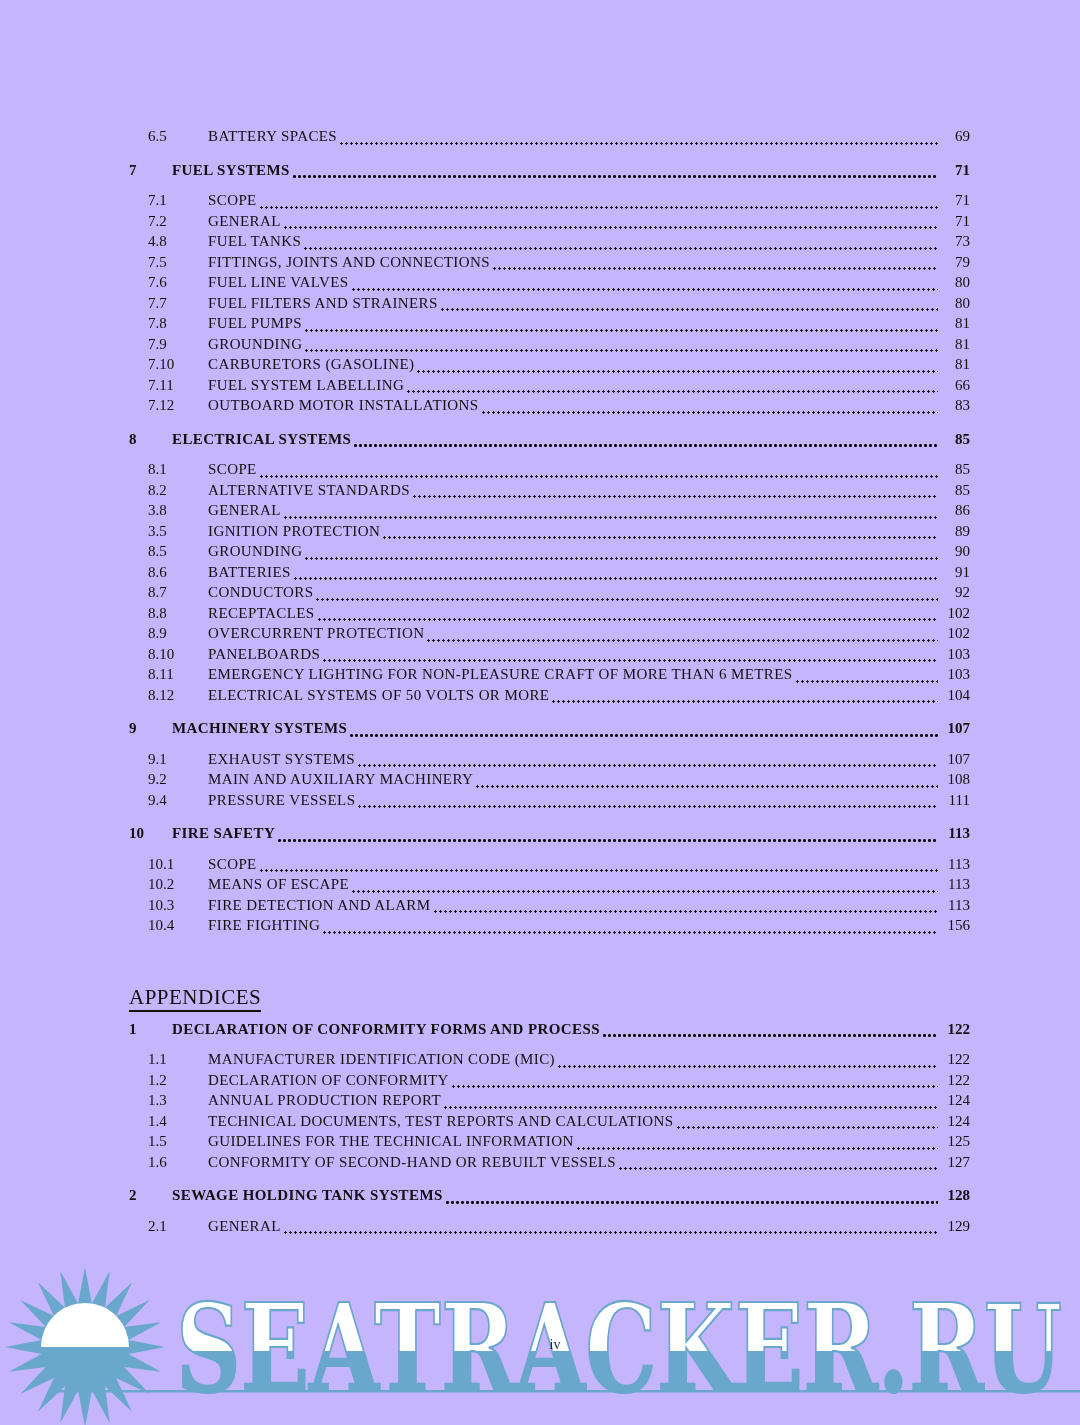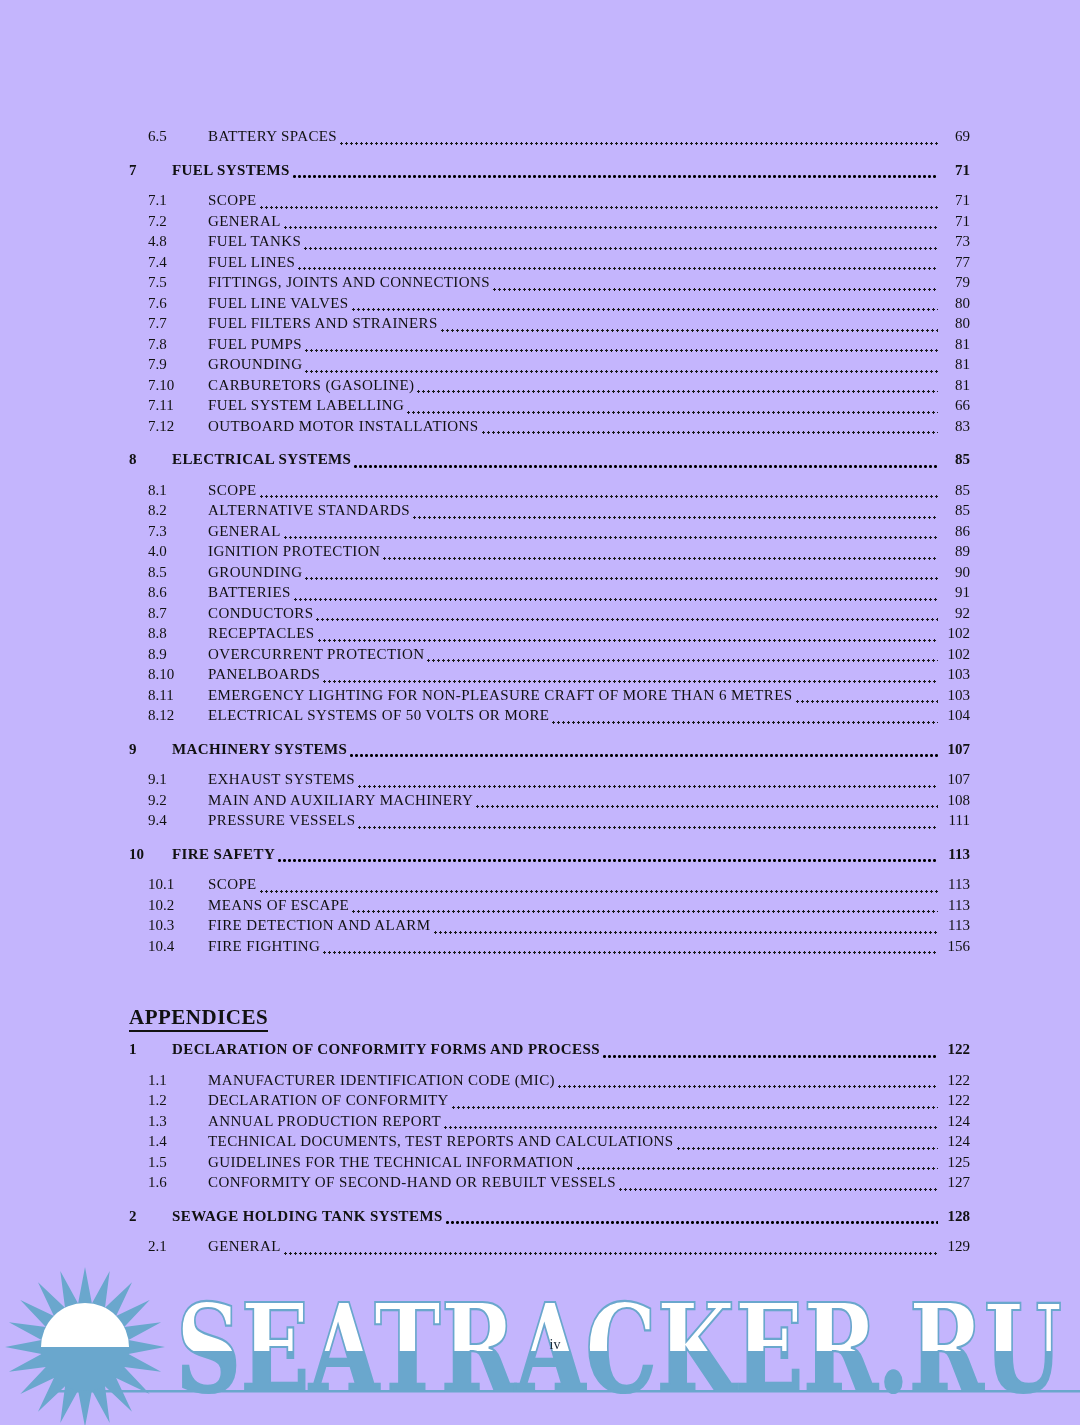--- a/index.html
+++ b/index.html
@@ -24,21 +24,21 @@
   }
   .row.chapter .leader {
     background-image: radial-gradient(circle, #000 1.3px, transparent 1.6px);
     background-size: 5px 5px;
   }
   .pg { flex:0 0 auto; min-width:30px; text-align:right; white-space:nowrap; }
   .appendices-heading {
     margin:48px 0 0 0; height:22px; line-height:22px;
   }
   .appendices-heading span {
-    font-size:21px; font-weight:bold; letter-spacing:0.5px;
+    font-size:21px; font-weight:normal; letter-spacing:0.5px;
     border-bottom:2.5px solid #111; padding-bottom:1px;
   }
   .footer-page-num {
     position:absolute; top:1337px; left:540px; transform:translateX(-50%);
     font-size:14px; color:#1b2b3a; z-index:3;padding-left:30px;
   }
   .watermark { position:absolute; left:0; top:1225px; width:1080px; height:200px; z-index:2; }
 </style>
 </head>
 <body>
@@ -71,26 +71,20 @@
           <span class="leader"></span>
           <span class="pg">71</span>
         </div>
         <div class="row sub">
           <span class="num">4.8</span>
           <span class="title">FUEL TANKS</span>
           <span class="leader"></span>
           <span class="pg">73</span>
         </div>
         <div class="row sub">
-          <span class="num">7.4</span>
-          <span class="title">FUEL LINES</span>
-          <span class="leader"></span>
-          <span class="pg">77</span>
-        </div>
-        <div class="row sub">
           <span class="num">7.5</span>
           <span class="title">FITTINGS, JOINTS AND CONNECTIONS</span>
           <span class="leader"></span>
           <span class="pg">79</span>
         </div>
         <div class="row sub">
           <span class="num">7.6</span>
           <span class="title">FUEL LINE VALVES</span>
           <span class="leader"></span>
           <span class="pg">80</span>
@@ -143,27 +137,27 @@
           <span class="leader"></span>
           <span class="pg">85</span>
         </div>
         <div class="row sub">
           <span class="num">8.2</span>
           <span class="title">ALTERNATIVE STANDARDS</span>
           <span class="leader"></span>
           <span class="pg">85</span>
         </div>
         <div class="row sub">
-          <span class="num">7.3</span>
+          <span class="num">3.8</span>
           <span class="title">GENERAL</span>
           <span class="leader"></span>
           <span class="pg">86</span>
         </div>
         <div class="row sub">
-          <span class="num">4.0</span>
+          <span class="num">3.5</span>
           <span class="title">IGNITION PROTECTION</span>
           <span class="leader"></span>
           <span class="pg">89</span>
         </div>
         <div class="row sub">
           <span class="num">8.5</span>
           <span class="title">GROUNDING</span>
           <span class="leader"></span>
           <span class="pg">90</span>
         </div>

